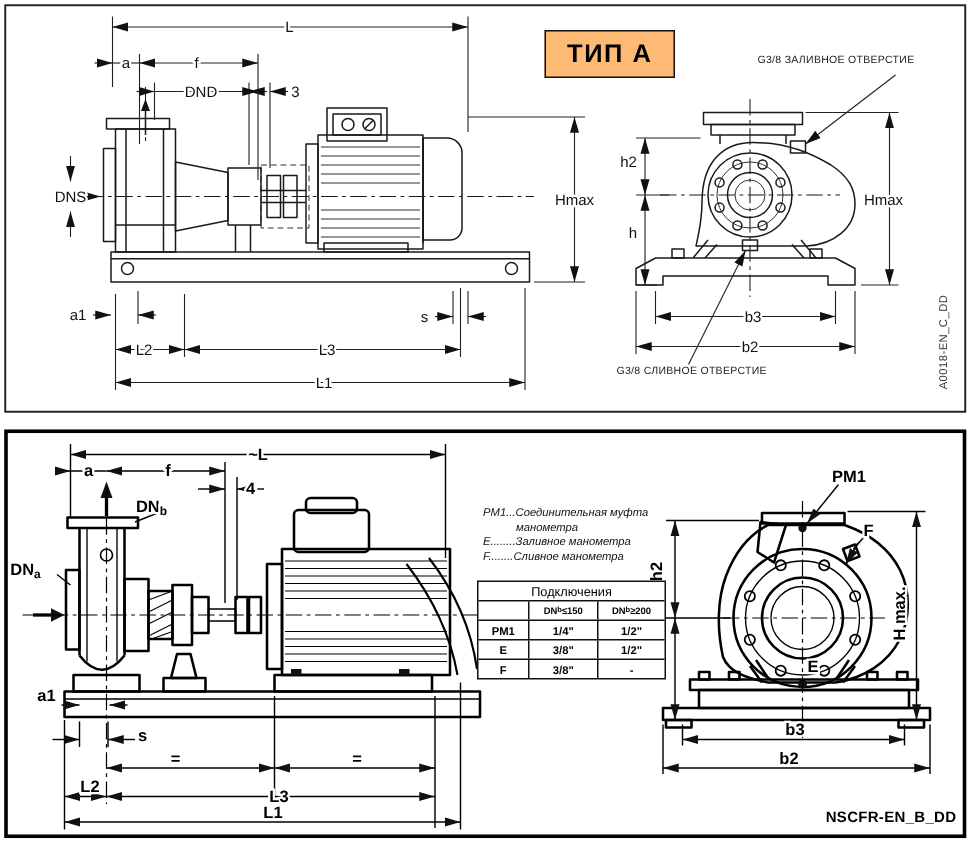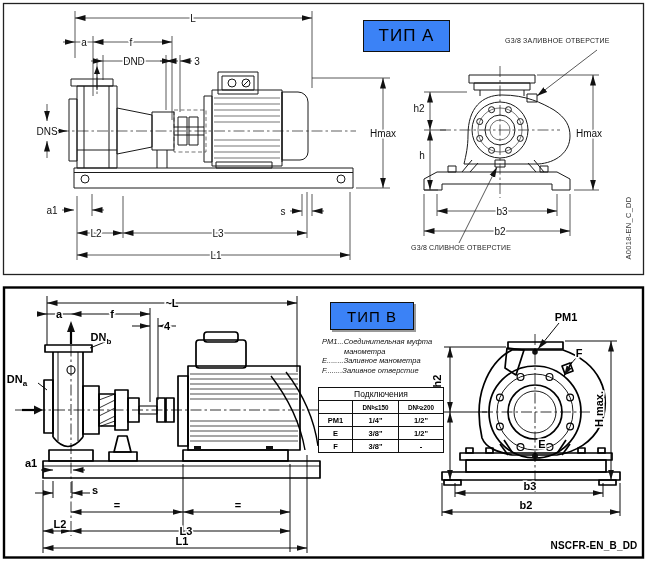--- a/index.html
+++ b/index.html
@@ -15,21 +15,21 @@
   .cl{stroke-dasharray:11 3 2.5 3;stroke-width:0.7}
   .clB{stroke-dasharray:11 3 2.5 3;stroke-width:0.8}
   .fillk{fill:#111;stroke:none}
   text{font-family:"Liberation Sans",sans-serif}
   .tA{font-size:10px;fill:#111;text-anchor:middle;paint-order:stroke;stroke:#fff;stroke-width:3px;font-weight:400}
   .tB{font-size:11px;font-weight:bold;fill:#000;text-anchor:middle;paint-order:stroke;stroke:#fff;stroke-width:3px}
   .code{font-size:7.5px;fill:#333;letter-spacing:0.3px}
   
   .ovl{position:absolute;}
   .typebox{border:1.6px solid #111;display:flex;align-items:center;justify-content:center;
-           font-weight:normal;background:#3b82f6;letter-spacing:1px;text-align:center;}
+           font-weight:bold;background:#fdba74;letter-spacing:1px;text-align:center;}
   #box-a{left:363px;top:20px;width:85px;height:30px;font-size:17px;}
   #box-b{left:330px;top:302px;width:82px;height:26px;font-size:15px;box-shadow:2px 2px 0 #9a9a9a;}
   .callout{font-size:7px;color:#222;white-space:nowrap;letter-spacing:0.2px;}
   #legend{left:322px;top:337px;font-size:7.5px;color:#111;line-height:9.6px;white-space:nowrap;font-style:italic;}
   #legend .ind{padding-left:22px;}
   #conn-table{left:318px;top:387px;width:124px;border:1.3px solid #111;background:#fff;
               font-size:7.5px;color:#000;}
   #conn-table .t-title{height:12px;line-height:12px;text-align:center;font-size:8.5px;
                        border-bottom:1px solid #111;}
   .t-row{display:flex;height:12px;line-height:11px;}
@@ -408,32 +408,29 @@
     <text class="tB" x="526" y="509">b2</text>
     <text class="tB" transform="rotate(-90 441 381)" x="441" y="381">h2</text>
     <text class="tB" transform="rotate(-90 442 446)" x="442" y="446">h</text>
     <text class="tB" transform="rotate(-90 603 409)" x="603" y="409" font-size="10">H max.</text>
   </g>
 </svg>
 
 <div id="box-a" class="ovl typebox">
   <span>ТИП A</span>
 </div>
-<div id="box-b" class="ovl typebox">
-  <span>ТИП B</span>
-</div>
 
 <div class="ovl callout" style="left:505px;top:37px;">G3/8 ЗАЛИВНОЕ ОТВЕРСТИЕ</div>
 <div class="ovl callout" style="left:411px;top:244px;">G3/8 СЛИВНОЕ ОТВЕРСТИЕ</div>
 
 <div id="legend" class="ovl">
   <div>PM1...Соединительная муфта</div>
   <div class="ind">манометра</div>
   <div>E........Заливное манометра</div>
-  <div>F........Заливное отверстие</div>
+  <div>F........Сливное манометра</div>
 </div>
 
 <div id="conn-table" class="ovl">
   <div class="t-title">Подключения</div>
   <div class="t-row t-head">
     <div class="c1"></div>
     <div class="c2">
           <span>DN</span>
           <sub>b</sub>
           <span>≤150</span>

